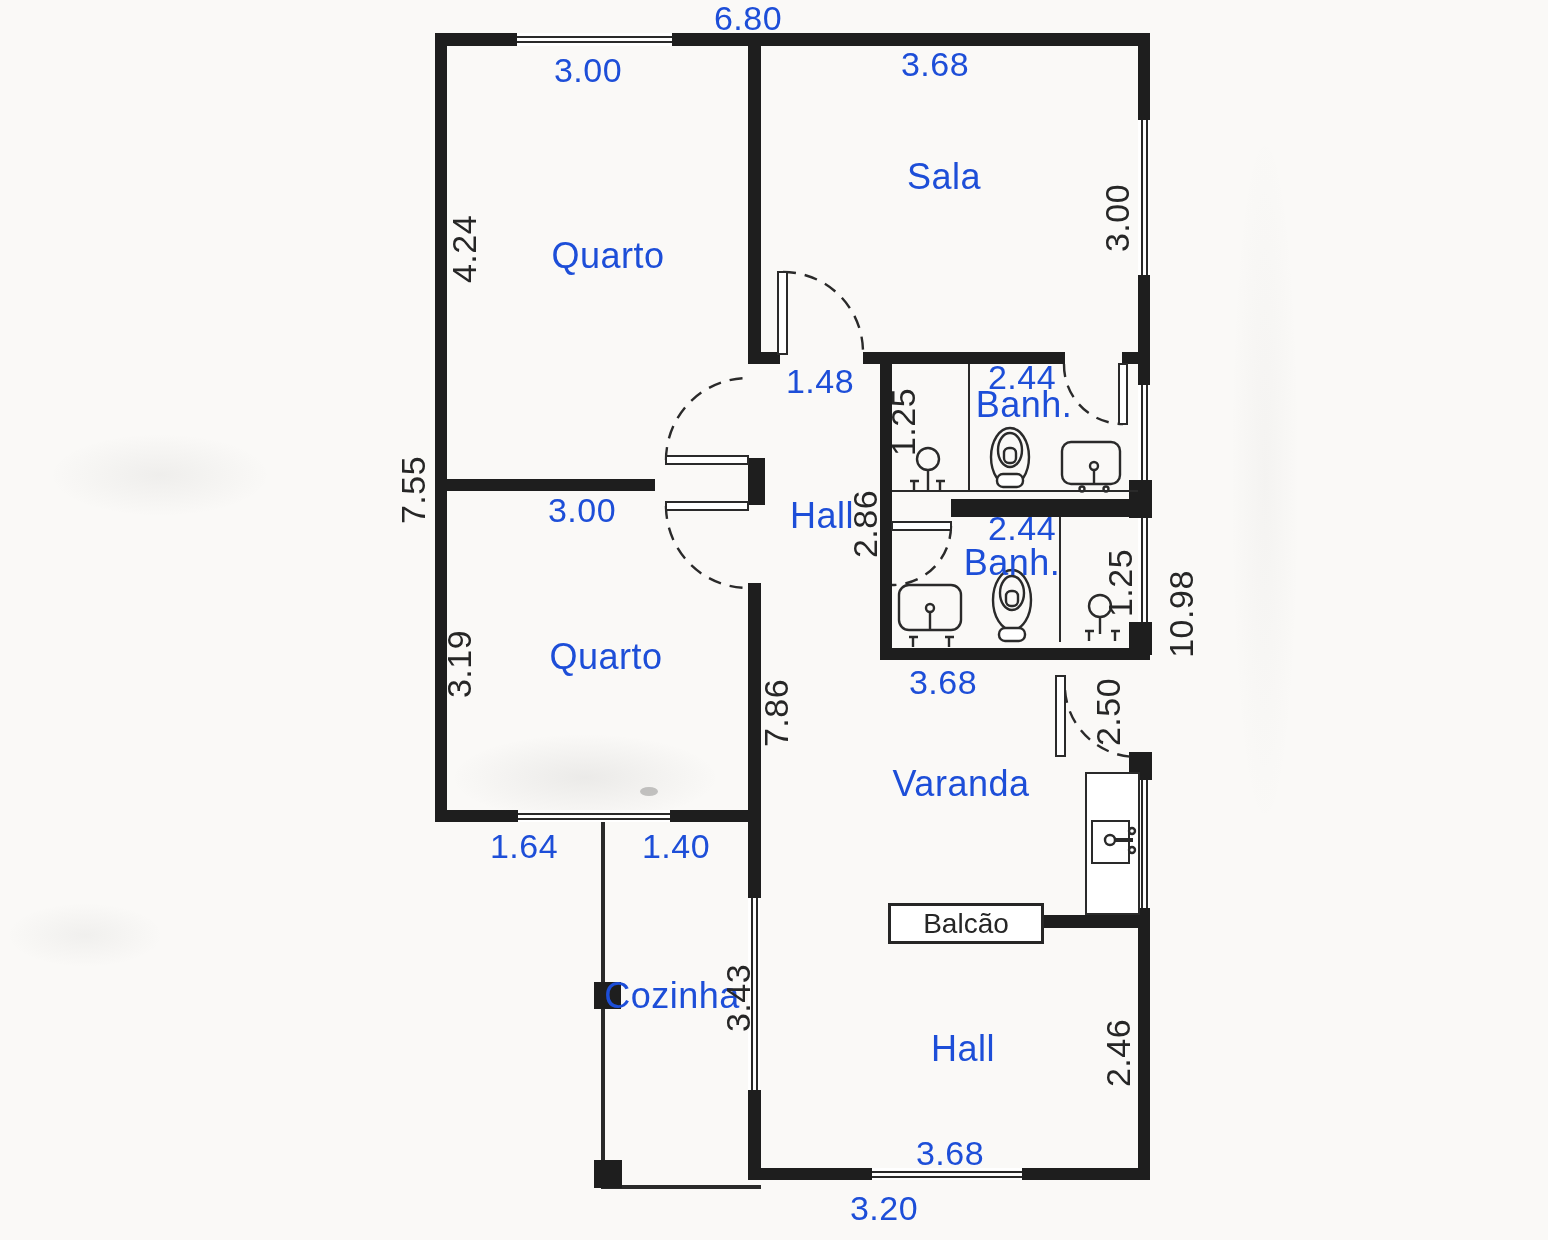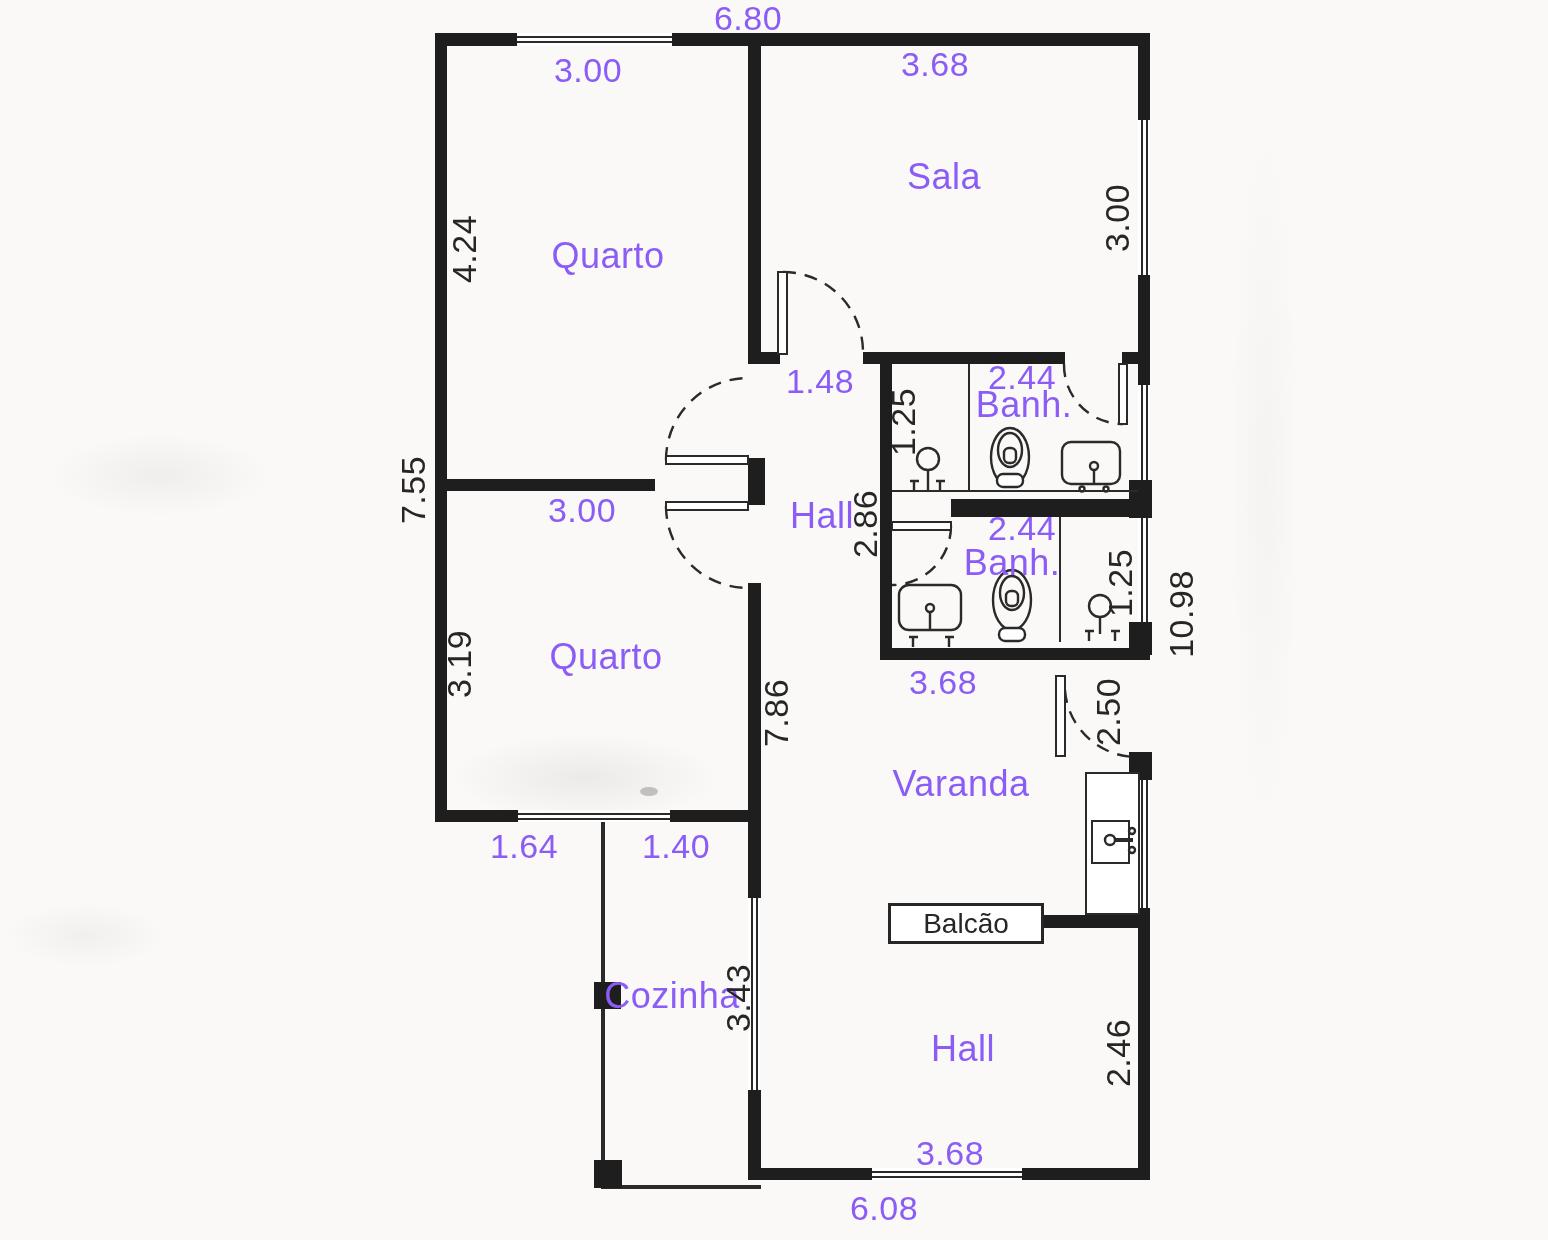--- a/index.html
+++ b/index.html
@@ -16,21 +16,21 @@
   .wall{position:absolute;background:#1e1e1e;}
   .thin{position:absolute;background:#2a2a2a;}
   
   .winH{position:absolute;background-color:#fff;
     background-image:linear-gradient(#2a2a2a,#2a2a2a),linear-gradient(#2a2a2a,#2a2a2a);
     background-size:100% 2px,100% 2px;background-position:0 3px,0 8px;background-repeat:no-repeat;}
   
   .winV{position:absolute;background-color:#fff;
     background-image:linear-gradient(#2a2a2a,#2a2a2a),linear-gradient(#2a2a2a,#2a2a2a);
     background-size:2px 100%,2px 100%;background-position:3px 0,8px 0;background-repeat:no-repeat;}
-  .lbl{position:absolute;font-size:34px;color:#8b5cf6;white-space:nowrap;
+  .lbl{position:absolute;font-size:34px;color:#1d4ed8;white-space:nowrap;
     transform:translate(-50%,-50%);letter-spacing:0.5px;}
   .lblv{position:absolute;font-size:34px;color:#262626;white-space:nowrap;
     transform:translate(-50%,-50%) rotate(-90deg);letter-spacing:0.5px;}
   .name{font-size:36px;}
   .balcao-box{position:absolute;left:888px;top:903px;width:150px;height:35px;
     background:#fff;border:3px solid #262626;display:flex;align-items:center;justify-content:center;}
   .balcao-box span{font-size:28px;color:#262626;}
   .counter{position:absolute;left:1085px;top:772px;width:51px;height:139px;
     background:#fff;border:2px solid #2a2a2a;}
   .counter-sink{position:absolute;left:1091px;top:820px;width:35px;height:40px;
@@ -170,21 +170,21 @@
         <line x1="1115" y1="840" x2="1133" y2="840" stroke-width="4"></line>
         <circle cx="1132" cy="831" r="3"></circle>
         <circle cx="1132" cy="850" r="3"></circle>
       </g>
     </g>
   </svg>
 
   <span class="lbl" style="left:748px;top:18px">6.80</span>
   <span class="lblv" style="left:413px;top:490px">7.55</span>
   <span class="lblv" style="left:1181px;top:614px">10.98</span>
-  <span class="lbl" style="left:884px;top:1208px">6.08</span>
+  <span class="lbl" style="left:884px;top:1208px">3.20</span>
 
   <span class="lbl" style="left:588px;top:70px">3.00</span>
   <span class="lblv" style="left:464px;top:249px">4.24</span>
   <span class="lbl name" style="left:608px;top:256px">Quarto</span>
 
   <span class="lbl" style="left:935px;top:64px">3.68</span>
   <span class="lbl name" style="left:944px;top:177px">Sala</span>
   <span class="lblv" style="left:1117px;top:218px">3.00</span>
 
   <span class="lbl" style="left:820px;top:381px">1.48</span>

